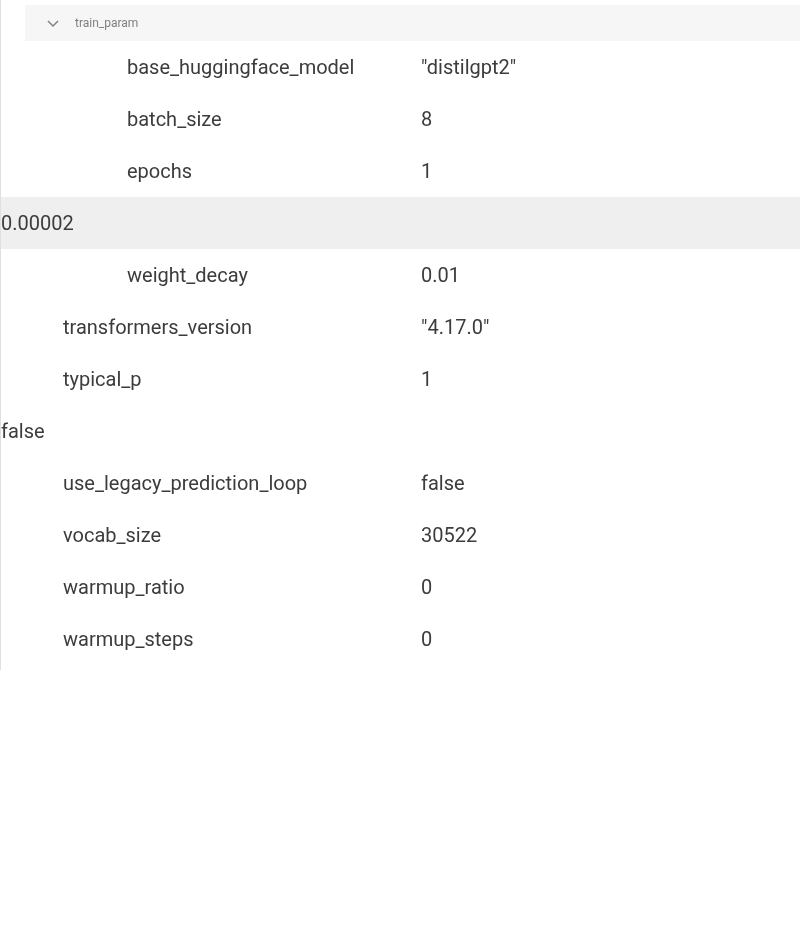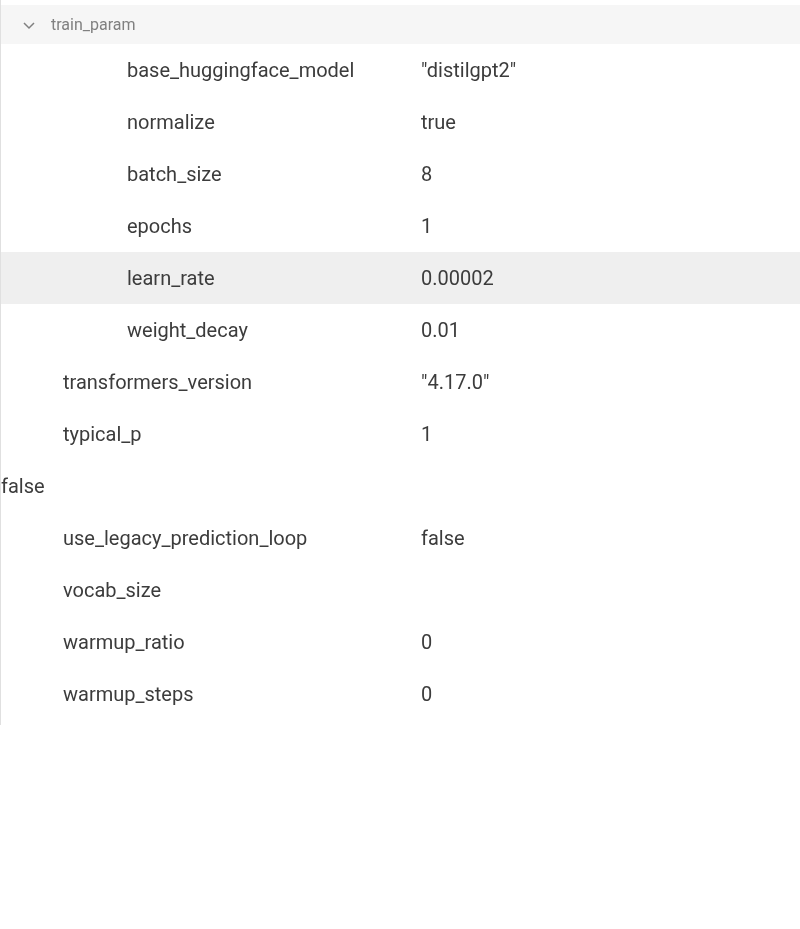--- a/index.html
+++ b/index.html
@@ -17,22 +17,23 @@
     .container {
       border-left: 1px solid #e0e0e0;
       padding: 5px 0;
     }
     .group-header {
       display: flex;
       align-items: center;
       background: #f6f6f6;
       padding: 10px 20px 10px 20px;
       color: #808080;
-      font-size: 16px;
+      font-size: 12px;
       cursor: pointer;
+      margin-left: 24px;
     }
     .chevron {
       width: 16px;
       height: 16px;
       margin-right: 14px;
       flex-shrink: 0;
     }
     .chevron svg {
       width: 100%;
       height: 100%;
@@ -73,33 +74,28 @@
     </span>
     <span>train_param</span>
   </div>
 
   <div id="rows-container">
       <div class="row indent-2">
         <div class="key">base_huggingface_model</div>
         <div class="value">"distilgpt2"</div>
       </div>
       <div class="row indent-2">
-        <div class="key">normalize</div>
-        <div class="value">true</div>
-      </div>
-      <div class="row indent-2">
         <div class="key">batch_size</div>
         <div class="value">8</div>
       </div>
       <div class="row indent-2">
         <div class="key">epochs</div>
         <div class="value">1</div>
       </div>
       <div class="row indent-2 highlighted">
-        <div class="key">learn_rate</div>
         <div class="value">0.00002</div>
       </div>
       <div class="row indent-2">
         <div class="key">weight_decay</div>
         <div class="value">0.01</div>
       </div>
       <div class="row indent-1">
         <div class="key">transformers_version</div>
         <div class="value">"4.17.0"</div>
       </div>
@@ -109,20 +105,21 @@
       </div>
       <div class="row indent-1">
         <div class="value">false</div>
       </div>
       <div class="row indent-1">
         <div class="key">use_legacy_prediction_loop</div>
         <div class="value">false</div>
       </div>
       <div class="row indent-1">
         <div class="key">vocab_size</div>
+        <div class="value">30522</div>
       </div>
       <div class="row indent-1">
         <div class="key">warmup_ratio</div>
         <div class="value">0</div>
       </div>
       <div class="row indent-1">
         <div class="key">warmup_steps</div>
         <div class="value">0</div>
       </div>
     </div>

